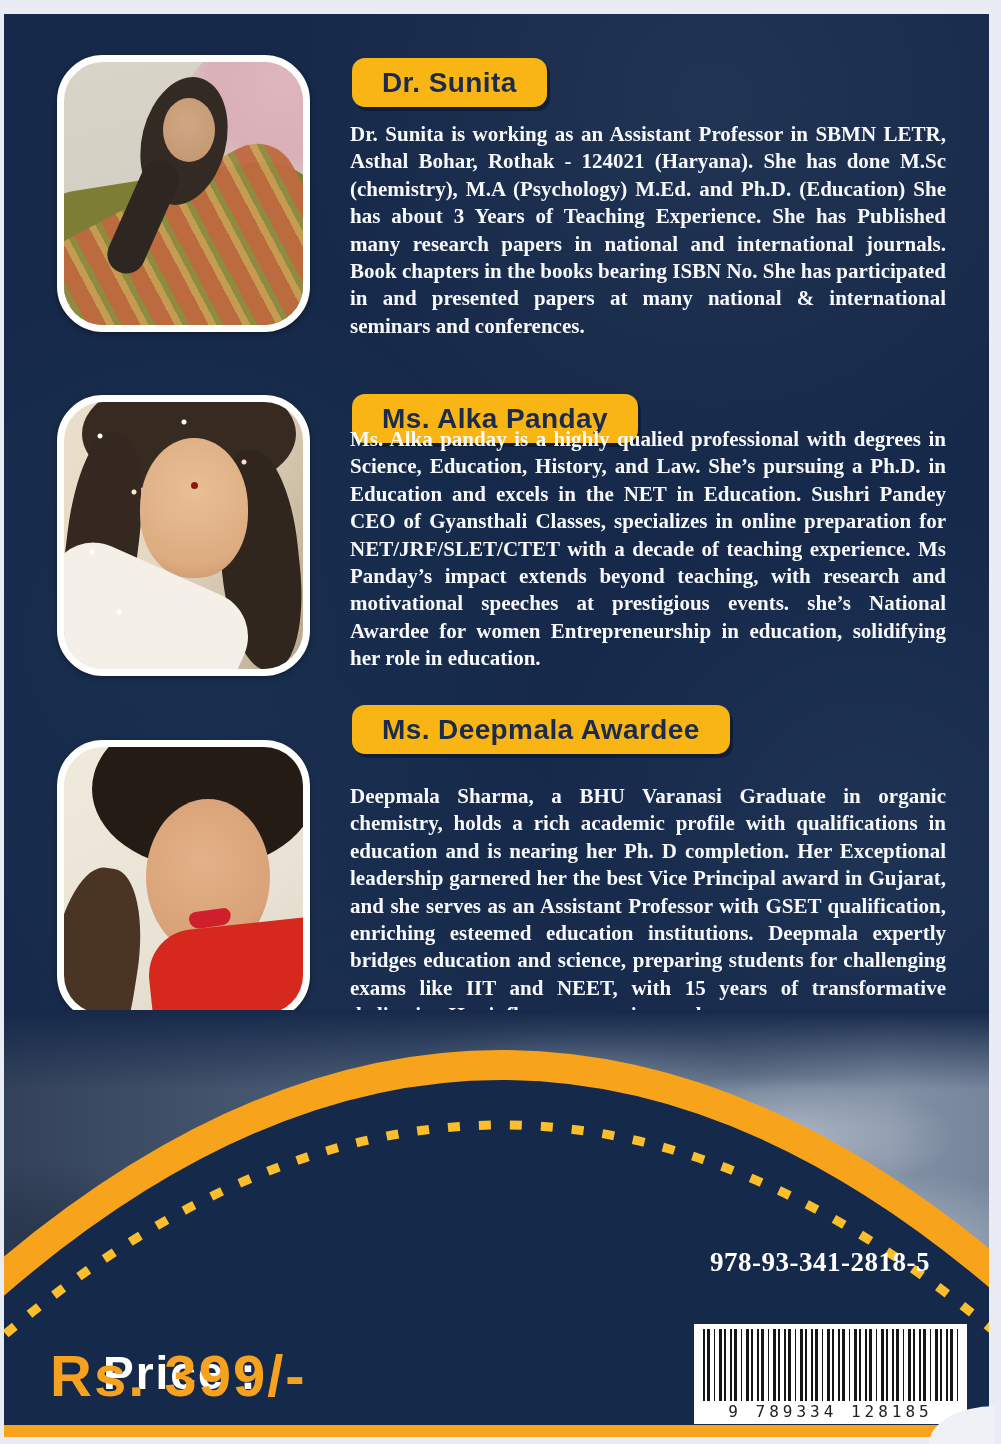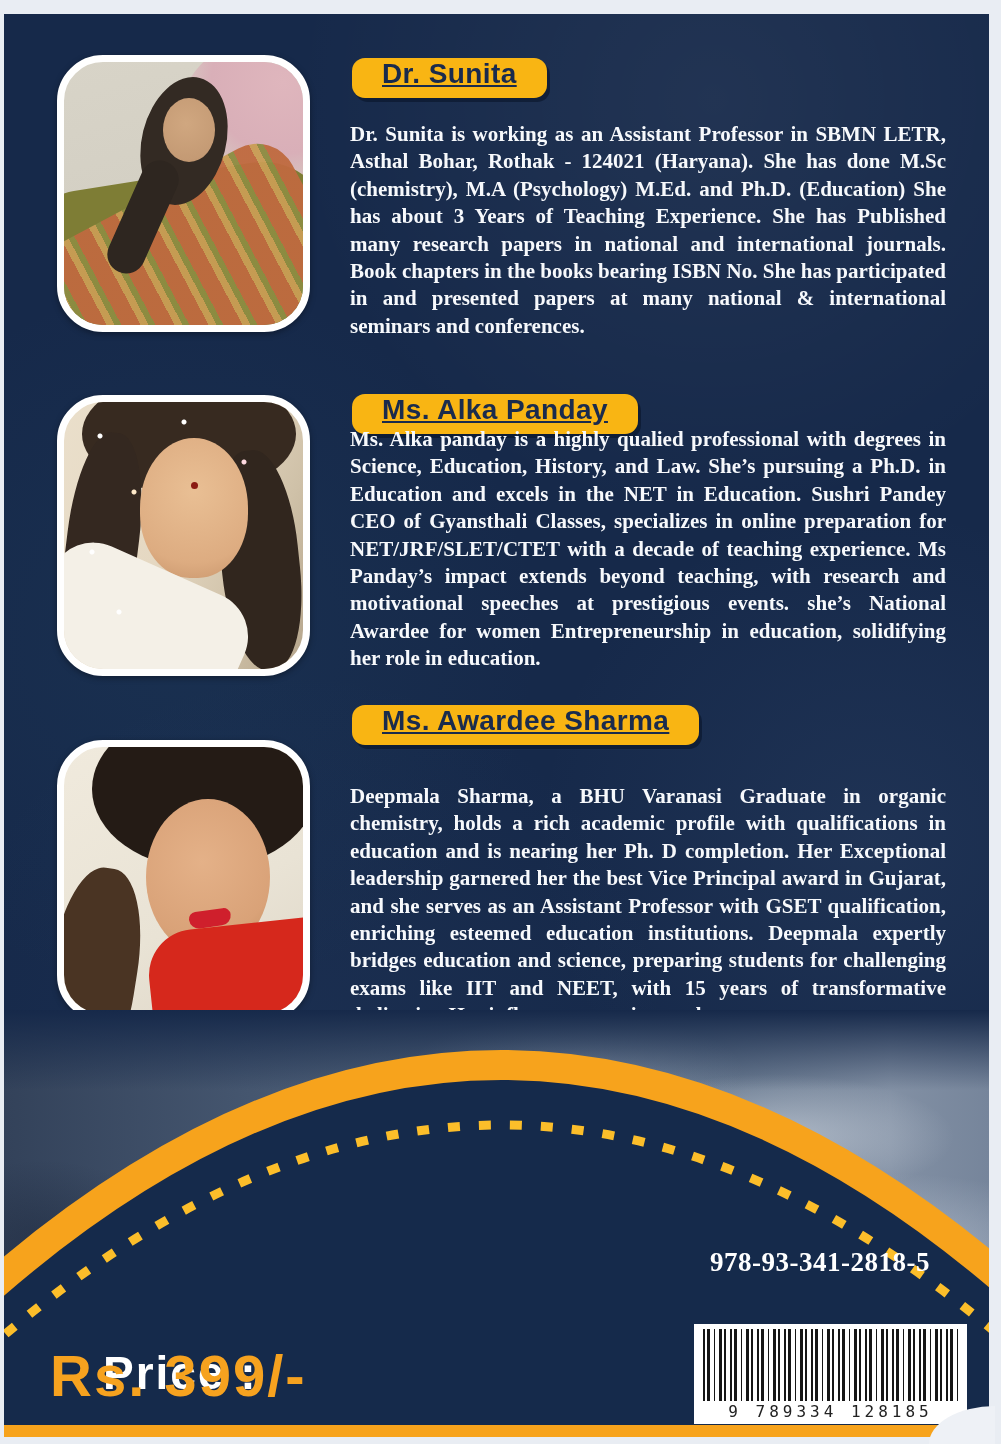--- a/index.html
+++ b/index.html
@@ -49,22 +49,22 @@
   .p3{top:726px;height:281px;background:linear-gradient(150deg,#f0eadd 0%,#e9e3d5 60%,#ded6c7 100%);}
   .p3-hair{left:28px;top:-38px;width:224px;height:160px;border-radius:50%;background:#241b15;}
   .p3-hair-side{left:-14px;top:120px;width:86px;height:220px;border-radius:45%;background:#4a3423;transform:rotate(9deg);}
   .p3-face{left:82px;top:52px;width:124px;height:156px;border-radius:50%;
     background:radial-gradient(circle at 45% 40%, #e4b188 0%, #d9a278 65%, #bf8a5f 100%);}
   .p3-lips{left:125px;top:163px;width:42px;height:17px;border-radius:10px 10px 14px 14px;background:#cf1f2c;transform:rotate(-8deg);}
   .p3-blouse{left:86px;bottom:-26px;width:190px;height:116px;border-radius:46px 24px 0 0;background:#d6281c;transform:rotate(-6deg);}
 
   
   .badge{position:absolute;left:348px;display:inline-block;background:#f9b513;color:#1a2b4d;
-    font-weight:700;font-size:28px;line-height:1;padding:2px 30px 10px;border-radius:13px;
-    letter-spacing:.4px;box-shadow:3px 4px 0 rgba(8,18,38,0.55);text-decoration:underline;}
+    font-weight:700;font-size:28px;line-height:1;padding:11px 30px 10px;border-radius:13px;
+    letter-spacing:.4px;box-shadow:3px 4px 0 rgba(8,18,38,0.55);}
   .badge1{top:44px;}
   .badge2{top:344px;margin-top:36px;}
   .badge3{top:691px;}
 
   .bio{position:absolute;left:346px;width:596px;color:#f7f9fc;text-align:justify;
     font-family:"Liberation Serif",serif;font-weight:700;font-size:21px;line-height:27.4px;}
   .bio1{top:107px;}
   .bio2{top:412px;font-family:Liberation Serif, serif;}
   .bio3{top:769px;}
 
@@ -127,21 +127,21 @@
     <div class="badge badge2">Ms. Alka Panday</div>
     <div class="bio bio2">Ms. Alka panday is a highly qualied professional with degrees in Science, Education, History, and Law. She’s pursuing a Ph.D. in Education and excels in the NET in Education. Sushri Pandey CEO of Gyansthali Classes, specializes in online preparation for NET/JRF/SLET/CTET with a decade of teaching experience. Ms Panday’s impact extends beyond teaching, with research and motivational speeches at prestigious events. she’s National Awardee for women Entrepreneurship in education, solidifying her role in education.</div>
 
     <div class="photo p3">
       <div class="p3-hair-side"></div>
       <div class="p3-hair"></div>
       <div class="p3-face"></div>
       <div class="p3-lips"></div>
       <div class="p3-blouse"></div>
     </div>
-    <div class="badge badge3">Ms. Awardee Sharma</div>
+    <div class="badge badge3">Ms. Deepmala Awardee</div>
     <div class="bio bio3">Deepmala Sharma, a BHU Varanasi Graduate in organic chemistry, holds a rich academic profile with qualifications in education and is nearing her Ph. D completion. Her Exceptional leadership garnered her the best Vice Principal award in Gujarat, and she serves as an Assistant Professor with GSET qualification, enriching esteemed education institutions. Deepmala expertly bridges education and science, preparing students for challenging exams like IIT and NEET, with 15 years of transformative dedication Her influence on society endures.</div>
 
     <div class="photo-band"></div>
     <svg class="arc" width="985" height="427" viewBox="0 0 985 427">
       <path d="M -60,320 Q 497,-210 1055,320 L 1055,430 L -60,430 Z" fill="#152a4b" stroke="#f7a31c" stroke-width="30"></path>
       <path d="M -45,365 Q 497,-135 1040,365" fill="none" stroke="#fcbe2a" stroke-width="9" stroke-dasharray="12 19"></path>
     </svg>
 
     <div class="price-label">Price :</div>
     <div class="price-value">Rs. 399/-</div>

